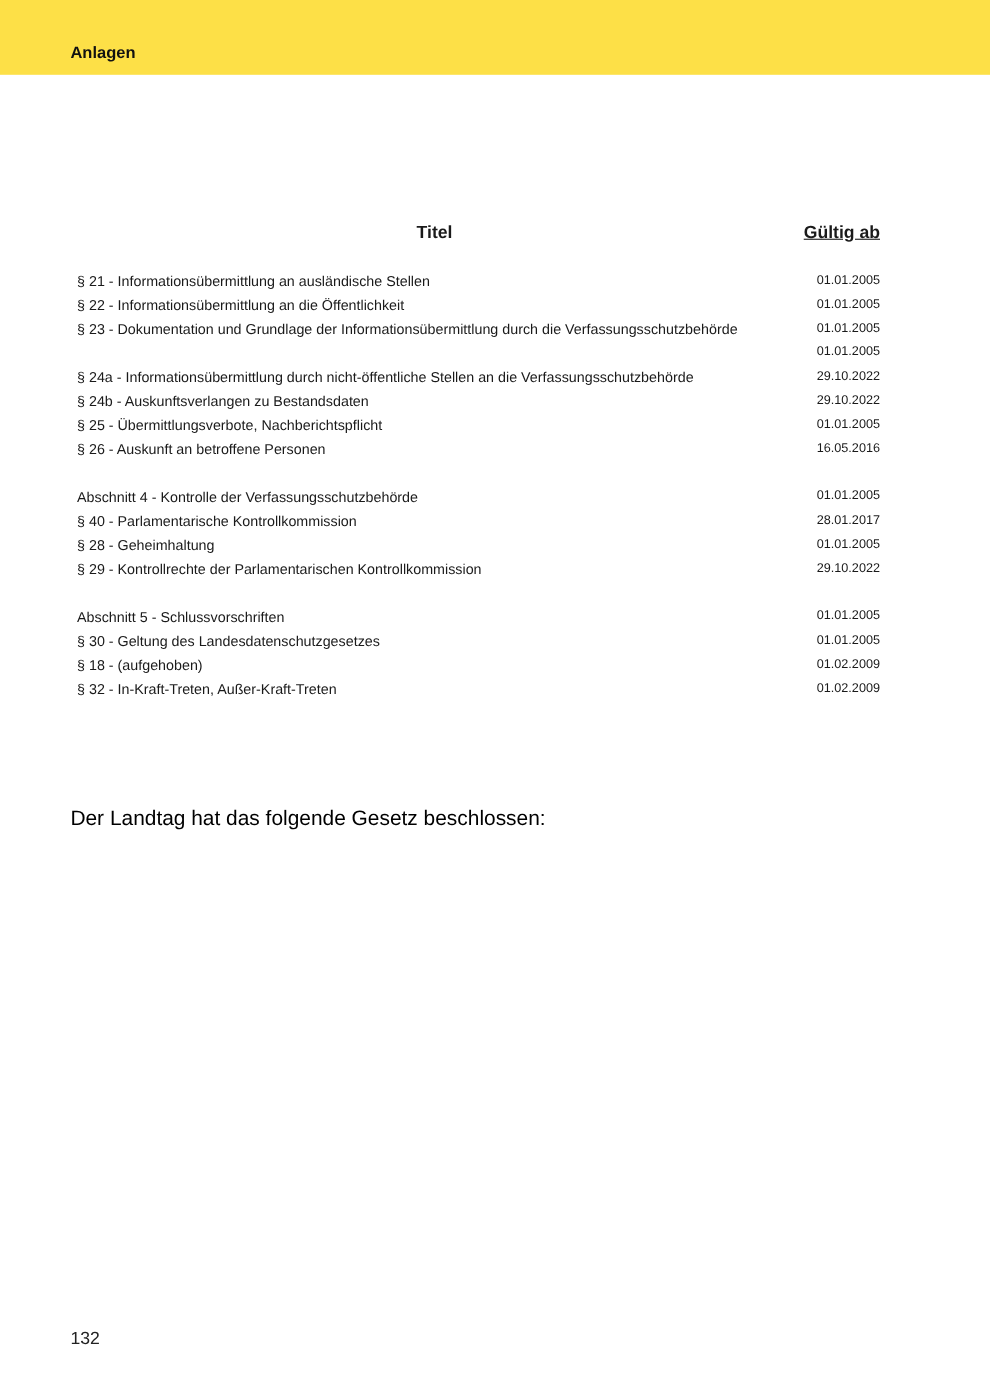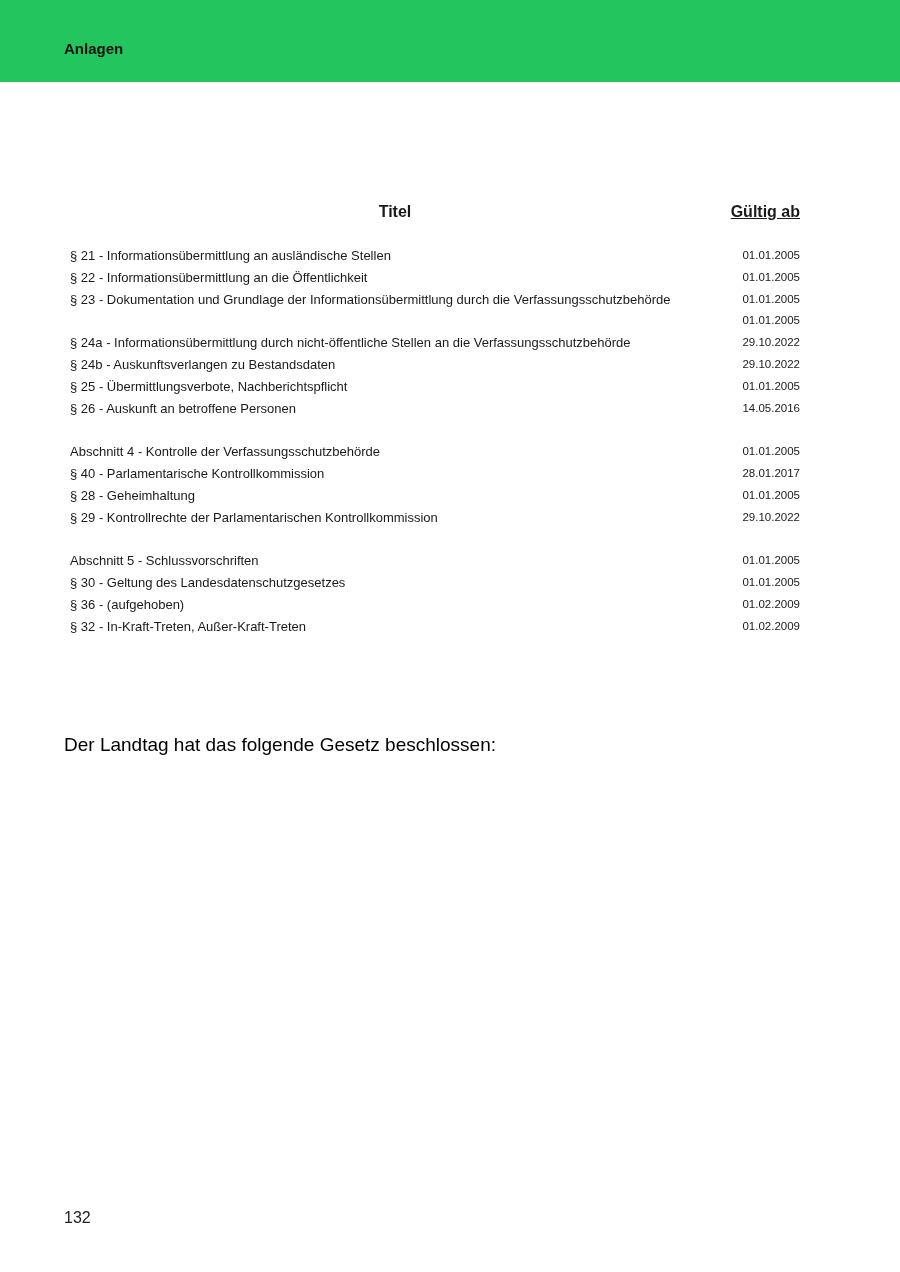--- a/index.html
+++ b/index.html
@@ -2,22 +2,22 @@
 <html><head>
 <meta charset="utf-8">
 <style>
   html, body { margin: 0; padding: 0; }
   body {
     width: 900px; height: 1272px; position: relative; overflow: hidden;
     background: #ffffff; color: #1a1a1a;
     font-family: "Liberation Sans", "DejaVu Sans", sans-serif;
   }
   .header-band {
-    position: absolute; left: 0; top: 0; width: 900px; height: 82px;
-    background: #22c55e;
+    position: absolute; left: 0; top: 0; width: 900px; height: 68px;
+    background: #fde047;
   }
   .header-title {
     position: absolute; left: 64px; top: 40px;
     font-size: 15px; font-weight: bold; color: #111;
   }
   .toc {
     position: absolute; left: 70px; top: 203px; width: 730px;
   }
   .toc-head {
     position: relative; height: 22px;
@@ -76,21 +76,21 @@
       <div class="row">
         <span class="t">§ 24b - Auskunftsverlangen zu Bestandsdaten</span>
         <span class="d">29.10.2022</span>
       </div>
       <div class="row">
         <span class="t">§ 25 - Übermittlungsverbote, Nachberichtspflicht</span>
         <span class="d">01.01.2005</span>
       </div>
       <div class="row">
         <span class="t">§ 26 - Auskunft an betroffene Personen</span>
-        <span class="d">14.05.2016</span>
+        <span class="d">16.05.2016</span>
       </div>
       <div class="spacer"></div>
       <div class="row section">
         <span class="t">Abschnitt 4 - Kontrolle der Verfassungsschutzbehörde</span>
         <span class="d">01.01.2005</span>
       </div>
       <div class="row">
         <span class="t">§ 40 - Parlamentarische Kontrollkommission</span>
         <span class="d">28.01.2017</span>
       </div>
@@ -105,21 +105,21 @@
       <div class="spacer"></div>
       <div class="row section">
         <span class="t">Abschnitt 5 - Schlussvorschriften</span>
         <span class="d">01.01.2005</span>
       </div>
       <div class="row">
         <span class="t">§ 30 - Geltung des Landesdatenschutzgesetzes</span>
         <span class="d">01.01.2005</span>
       </div>
       <div class="row">
-        <span class="t">§ 36 - (aufgehoben)</span>
+        <span class="t">§ 18 - (aufgehoben)</span>
         <span class="d">01.02.2009</span>
       </div>
       <div class="row">
         <span class="t">§ 32 - In-Kraft-Treten, Außer-Kraft-Treten</span>
         <span class="d">01.02.2009</span>
       </div>
     </div>
 </div>
 
 <div class="intro">Der Landtag hat das folgende Gesetz beschlossen:</div>

